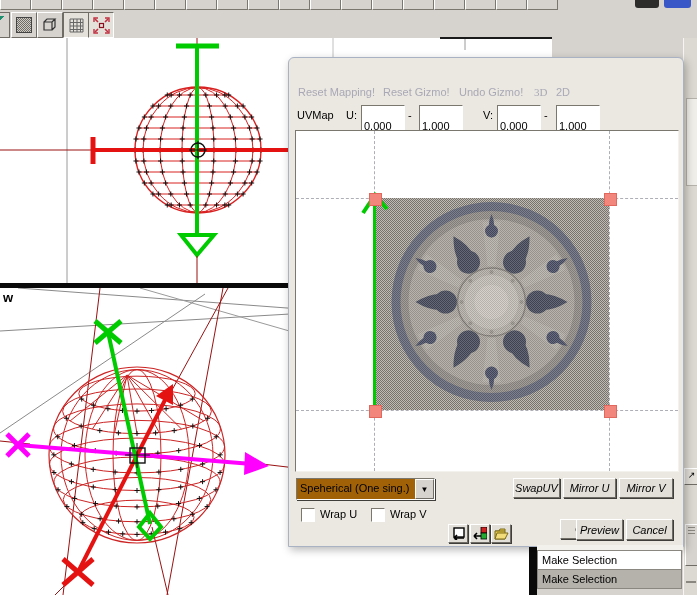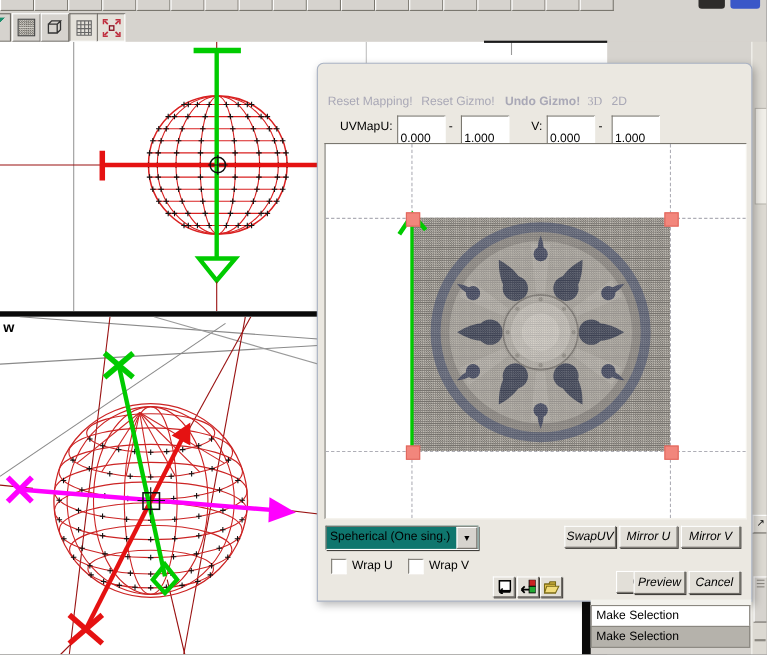--- a/index.html
+++ b/index.html
@@ -45,21 +45,21 @@
   #texture{position:absolute;left:78px;top:67px;width:235px;height:212px;background:#9b978f;
            background-image:repeating-conic-gradient(#b2aea6 0% 25%,#827e76 25% 50%);background-size:2px 2px;}
   #dither-overlay{position:absolute;left:0;top:0;width:235px;height:212px;pointer-events:none;
            background:repeating-conic-gradient(rgba(236,232,224,.22) 0% 25%,rgba(56,54,66,.16) 25% 50%) 0 0/2px 2px;}
   .handle{position:absolute;width:11px;height:11px;background:#f2867c;border:1px solid #e2685e;}
   #gizmo-line{position:absolute;left:77px;top:72px;width:3px;height:207px;background:#00cb00;}
   
   .btn3d{position:absolute;background:#e2dfd8;border:1px solid;border-color:#fff #6f6c66 #6f6c66 #fff;
          box-shadow:1px 1px 0 #403e3a;font-size:11px;font-family:"Liberation Sans",sans-serif;
          display:flex;align-items:center;justify-content:center;cursor:pointer;padding:0;font-style:italic;}
-  #combo{position:absolute;left:7px;top:420px;width:137px;height:20px;background:#0f766e;
+  #combo{position:absolute;left:7px;top:420px;width:137px;height:20px;background:#a16207;
          border:1px solid;border-color:#7a776f #fff #fff #7a776f;box-shadow:1px 1px 0 #403e3a;}
   #combo .val{position:absolute;left:3px;top:3px;white-space:nowrap;}
   #combo .drop{position:absolute;right:0;top:0;width:17px;height:18px;background:#d6d3ce;
          border:1px solid;border-color:#fff #6f6c66 #6f6c66 #fff;display:flex;align-items:center;justify-content:center;font-size:8px;}
   .chk{position:absolute;width:12px;height:12px;background:#fff;border:1px solid;border-color:#7a776f #fff #fff #7a776f;}
   .chk-label{position:absolute;top:450px;}
   #file-input{position:absolute;left:6px;top:466px;width:144px;height:17px;background:#fff;
          border:1px solid;border-color:#7a776f #fff #fff #7a776f;font-size:11px;
          font-family:"Liberation Sans",sans-serif;padding:0 2px;}
   .mini-btn{position:absolute;top:466px;width:20px;height:19px;}
@@ -560,26 +560,26 @@
         <line x1="125" y1="167" x2="150" y2="167" stroke="#111" stroke-width="1"></line>
         <line x1="137" y1="155" x2="137" y2="180" stroke="#111" stroke-width="1"></line>
       </g>
     </svg>
   </div>
 
   <div id="dialog" class="abs">
     <div id="menubar">
       <span style="left:9px;">Reset Mapping!</span>
       <span style="left:94px;">Reset Gizmo!</span>
-      <span style="left:170px;font-weight:bold;">Undo Gizmo!</span>
+      <span style="left:170px;">Undo Gizmo!</span>
       <span style="left:245px;font-family:Liberation Serif, serif;">3D</span>
       <span style="left:267px;">2D</span>
     </div>
 
-    <span class="uv-label" style="left:20px;">UVMap</span>
+    <span class="uv-label" style="left:8px;">UVMap</span>
     <span class="uv-label" style="left:57px;">U:</span>
     <input class="uv-input" style="left: 72px; width: 38px;" value="0.000">
     <span class="uv-label" style="left:119px;">-</span>
     <input class="uv-input" style="left: 130px; width: 38px;" value="1.000">
     <span class="uv-label" style="left:194px;">V:</span>
     <input class="uv-input" style="left: 208px; width: 38px;" value="0.000">
     <span class="uv-label" style="left:255px;">-</span>
     <input class="uv-input" style="left: 267px; width: 38px;" value="1.000">
 
     <div id="preview">

